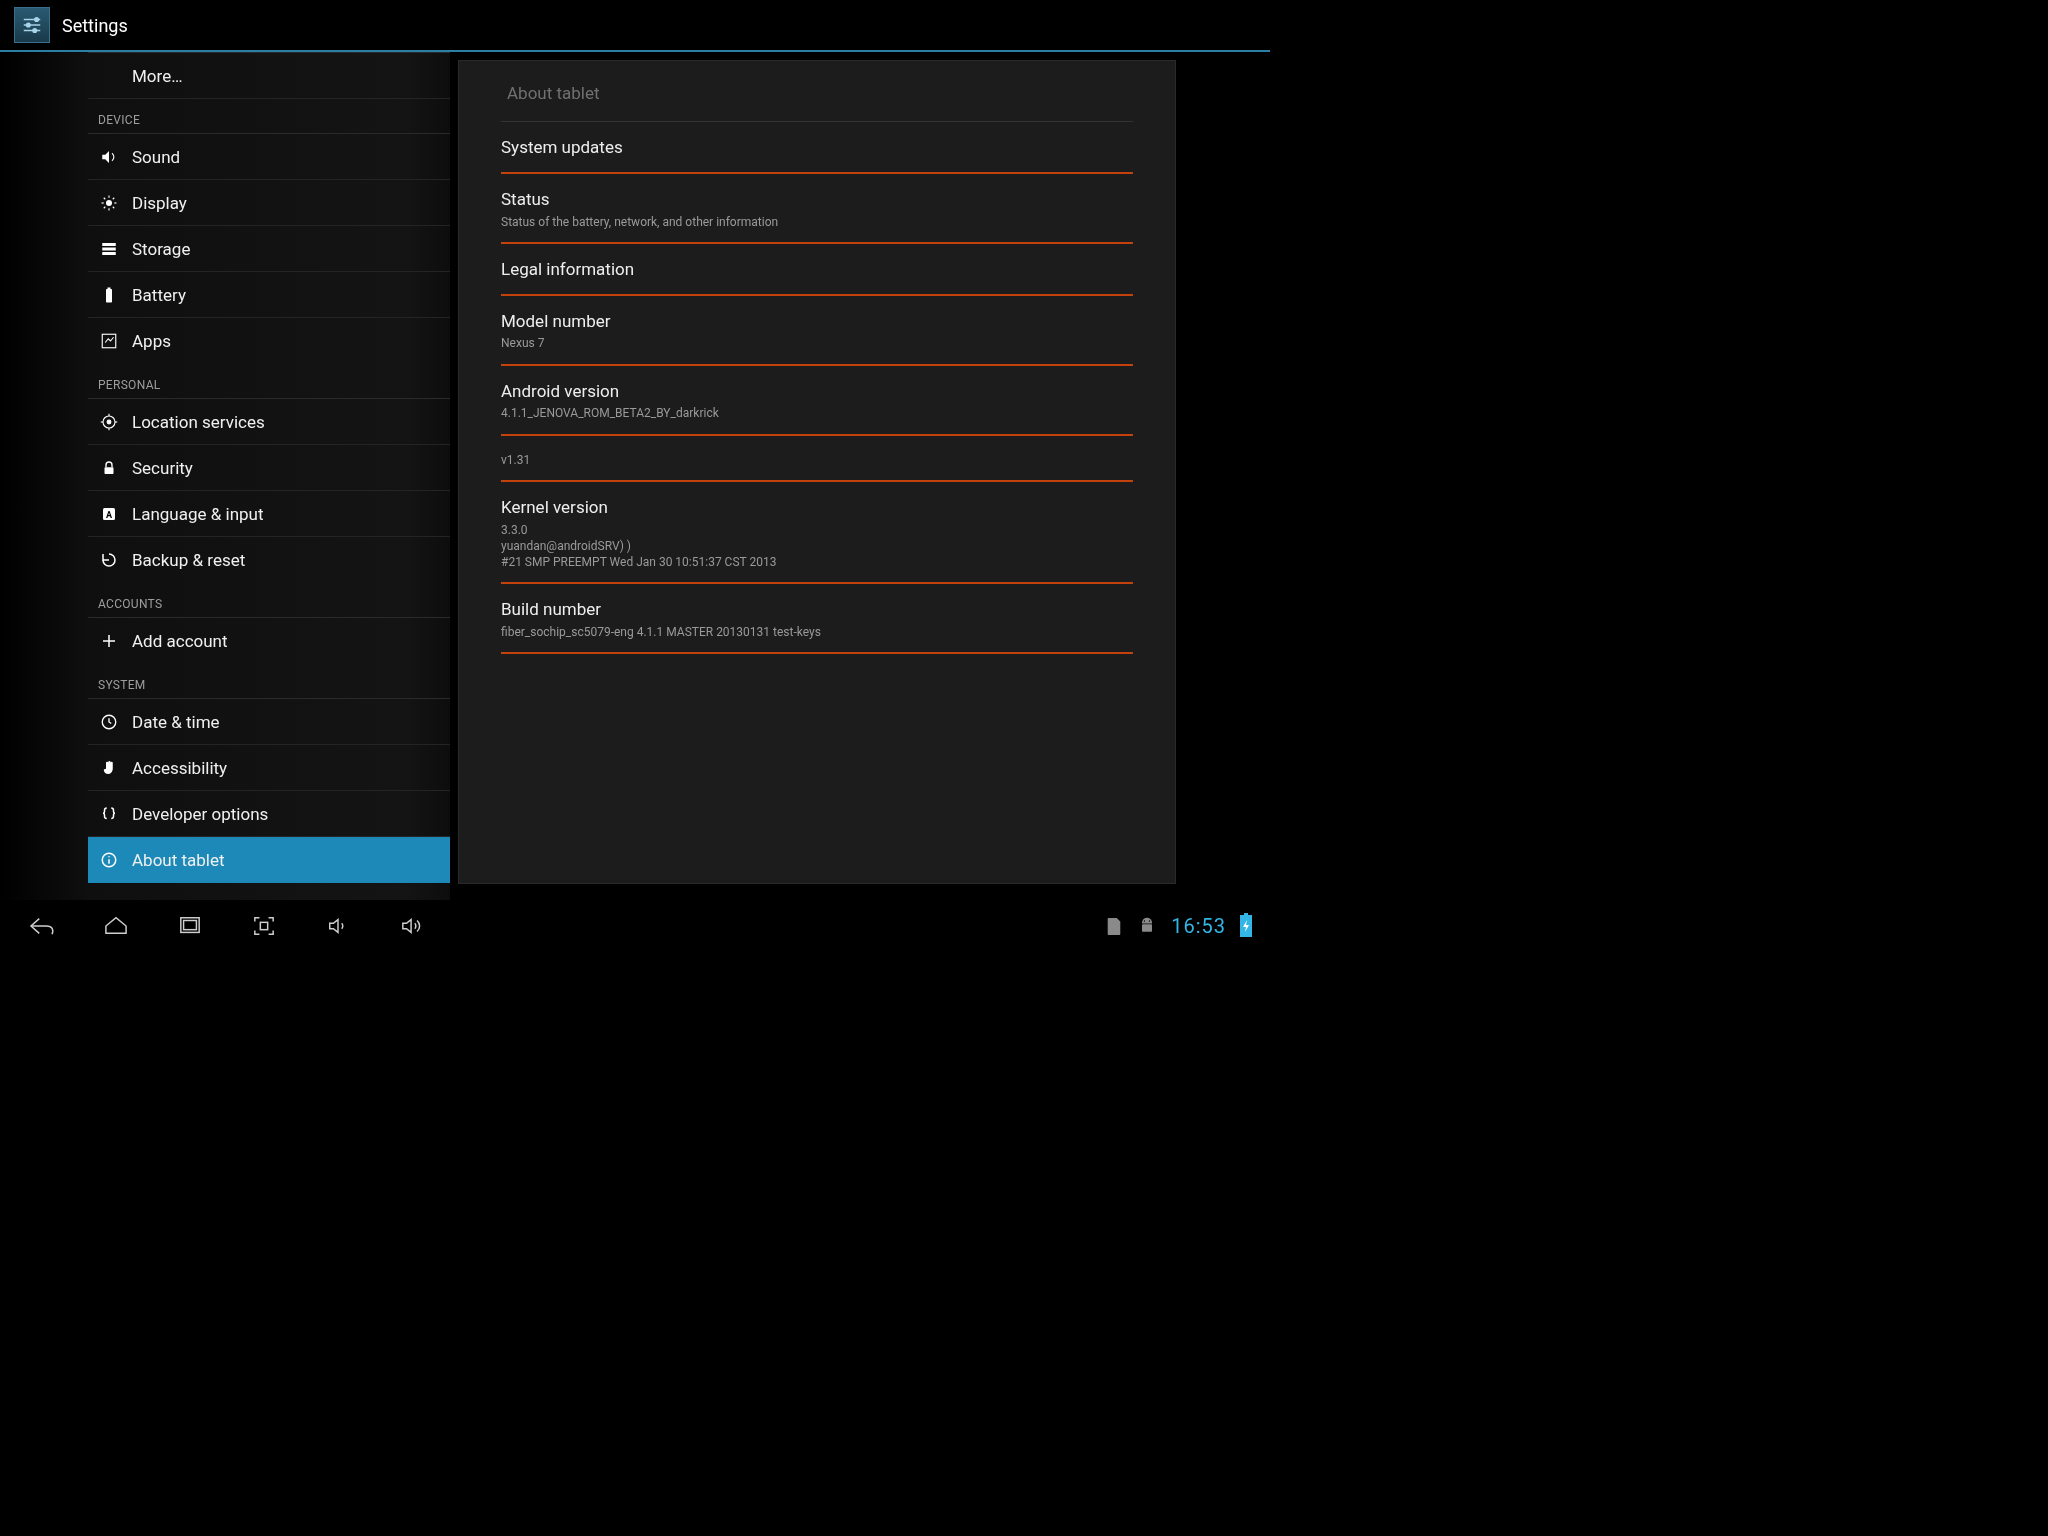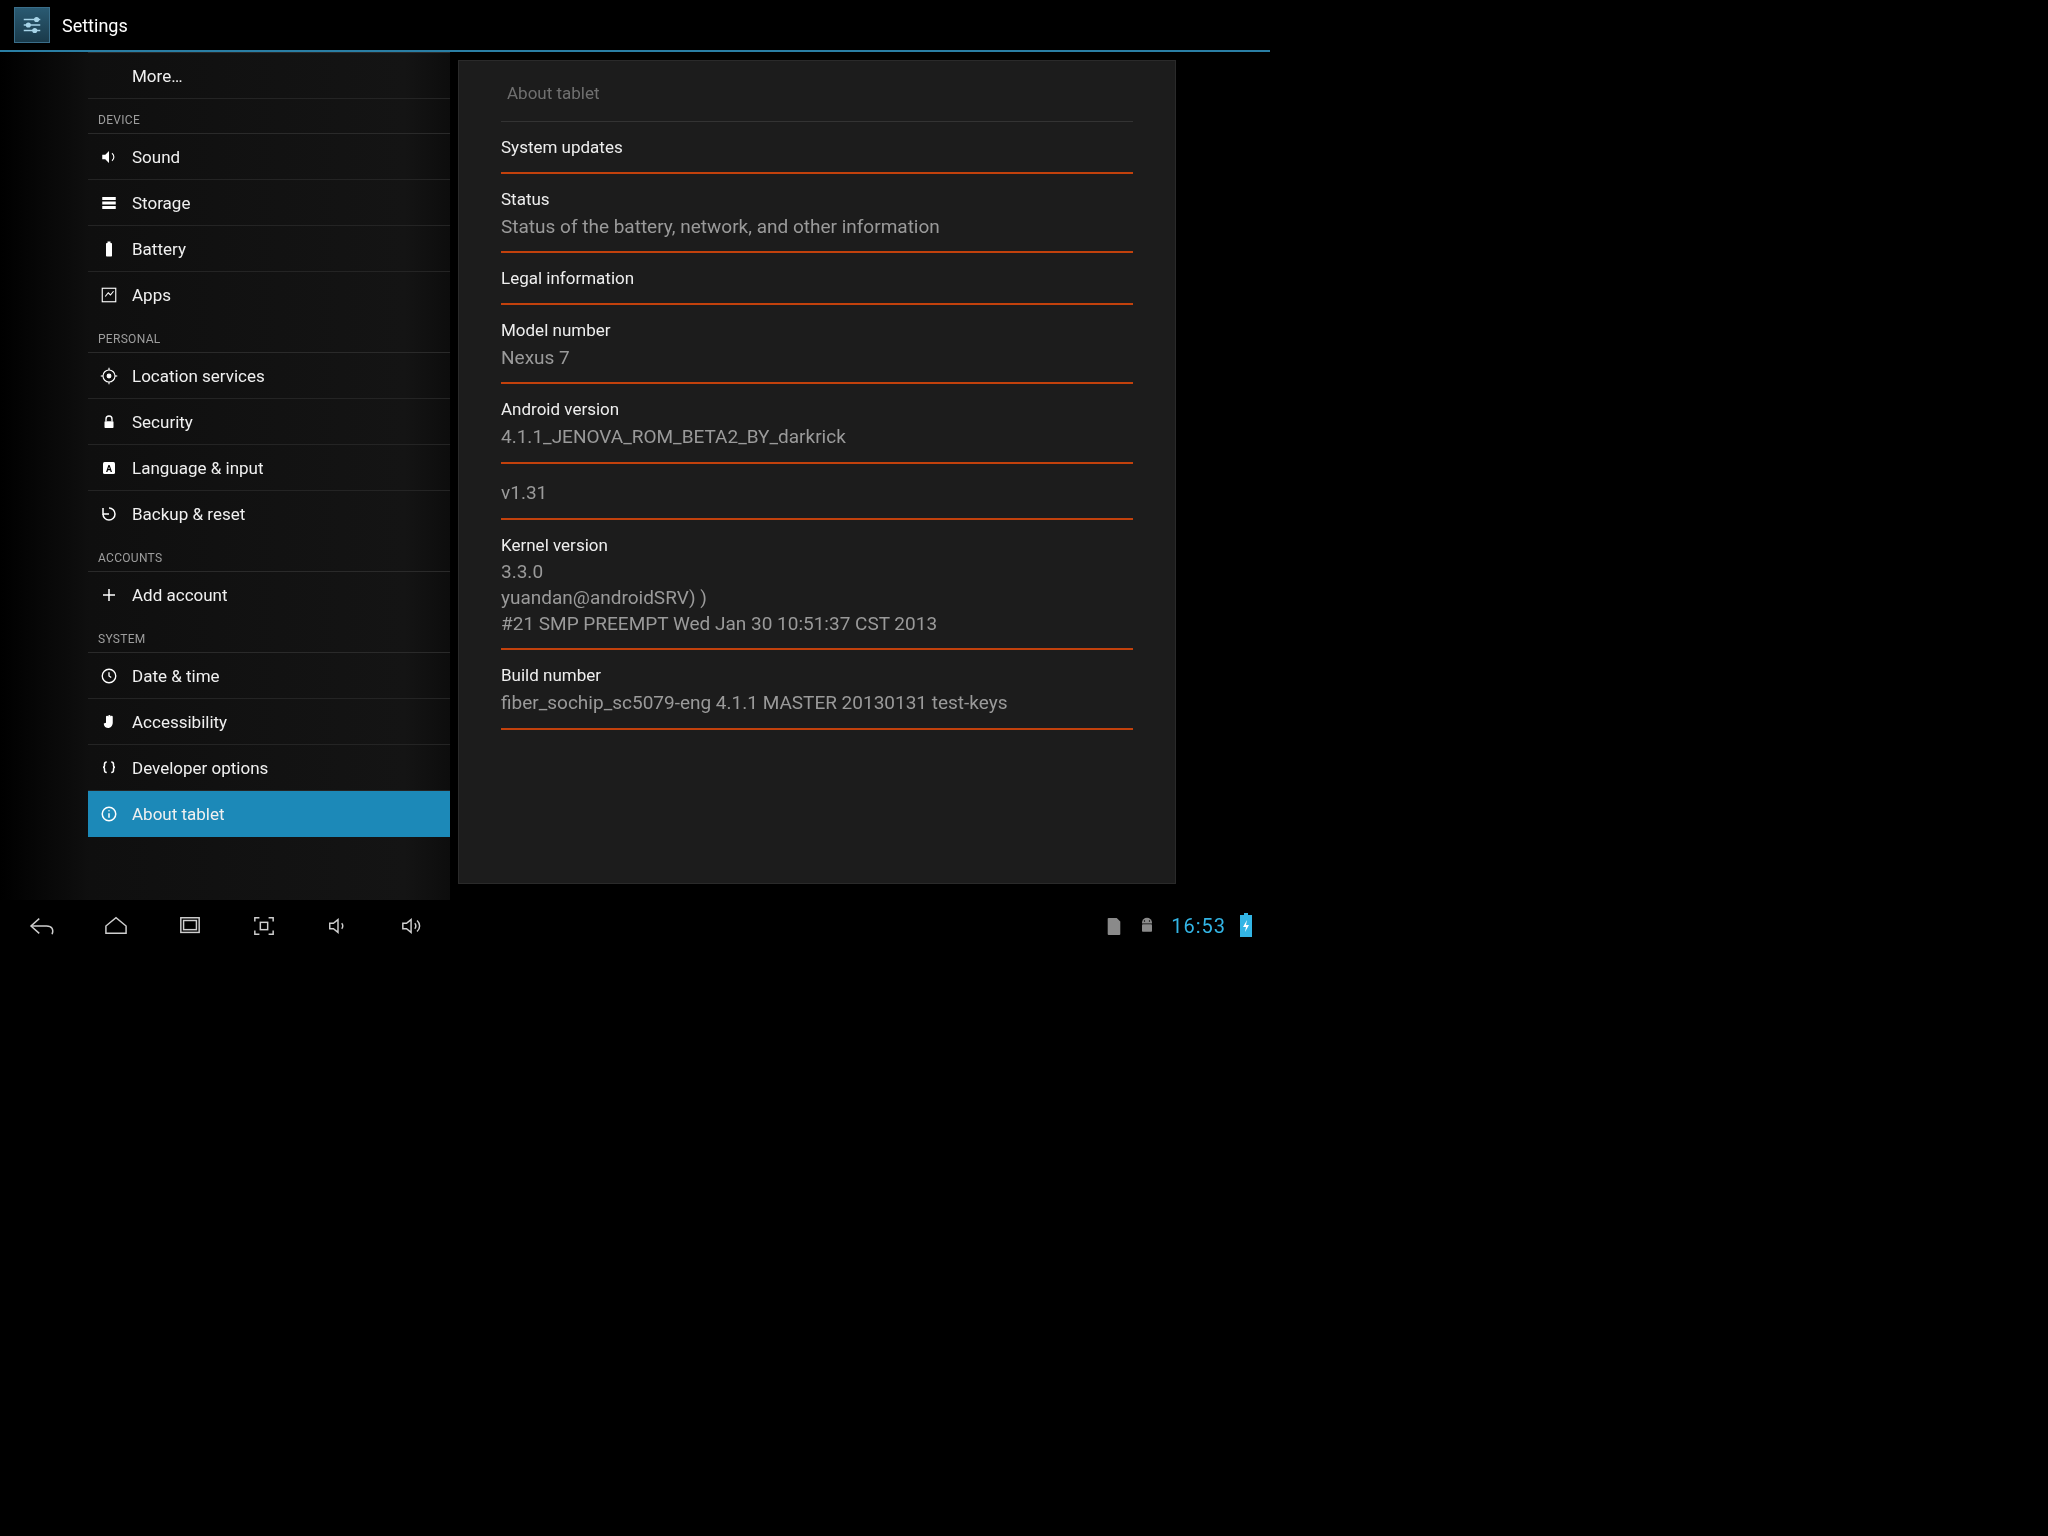--- a/index.html
+++ b/index.html
@@ -93,21 +93,21 @@
   padding: 14px 0 12px;
   border-bottom: 2px solid #c2410c;
   cursor: pointer;
 }
 .info-row .title {
   font-size: 17px;
   color: #eee;
   line-height: 1.4;
 }
 .info-row .subtitle {
-  font-size: 19px;
+  font-size: 12px;
   color: #9a9a9a;
   line-height: 1.35;
   margin-top: 2px;
   white-space: pre-line;
 }
 .info-row.static { cursor: default; }
 .navbar {
   position: absolute;
   bottom: 0; left: 0; right: 0;
   height: 52px;
@@ -176,20 +176,38 @@
       <div class="category-header">DEVICE</div>
       <div class="divider"></div>
       <div class="sidebar-item">
         <span class="icon">
             <svg width="18" height="18" viewBox="0 0 24 24" fill="#fff">
               <path d="M3 9v6h4l5 5V4L7 9H3z"></path>
               <path d="M16 7c1.5 1.2 2.5 3 2.5 5s-1 3.8-2.5 5" stroke="#fff" stroke-width="1.5" fill="none"></path>
             </svg>
           </span>
         <span class="label">Sound</span>
+      </div>
+      <div class="sidebar-item">
+        <span class="icon">
+            <svg width="18" height="18" viewBox="0 0 24 24" fill="#fff">
+              <circle cx="12" cy="12" r="4"></circle>
+              <g stroke="#fff" stroke-width="1.5">
+                <line x1="12" y1="2" x2="12" y2="5"></line>
+                <line x1="12" y1="19" x2="12" y2="22"></line>
+                <line x1="2" y1="12" x2="5" y2="12"></line>
+                <line x1="19" y1="12" x2="22" y2="12"></line>
+                <line x1="5" y1="5" x2="7" y2="7"></line>
+                <line x1="17" y1="17" x2="19" y2="19"></line>
+                <line x1="5" y1="19" x2="7" y2="17"></line>
+                <line x1="17" y1="7" x2="19" y2="5"></line>
+              </g>
+            </svg>
+          </span>
+        <span class="label">Display</span>
       </div>
       <div class="sidebar-item">
         <span class="icon">
             <svg width="18" height="18" viewBox="0 0 24 24" fill="#fff">
               <rect x="3" y="4" width="18" height="4"></rect>
               <rect x="3" y="10" width="18" height="4"></rect>
               <rect x="3" y="16" width="18" height="4"></rect>
             </svg>
           </span>
         <span class="label">Storage</span>

